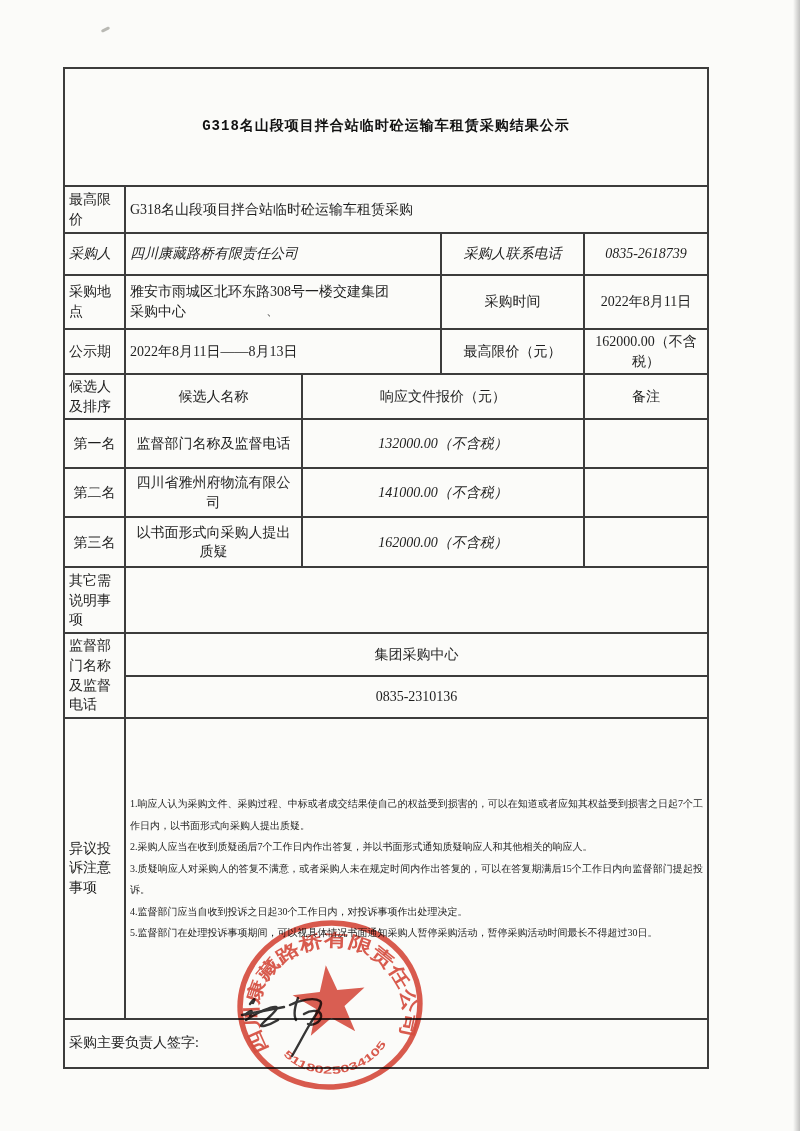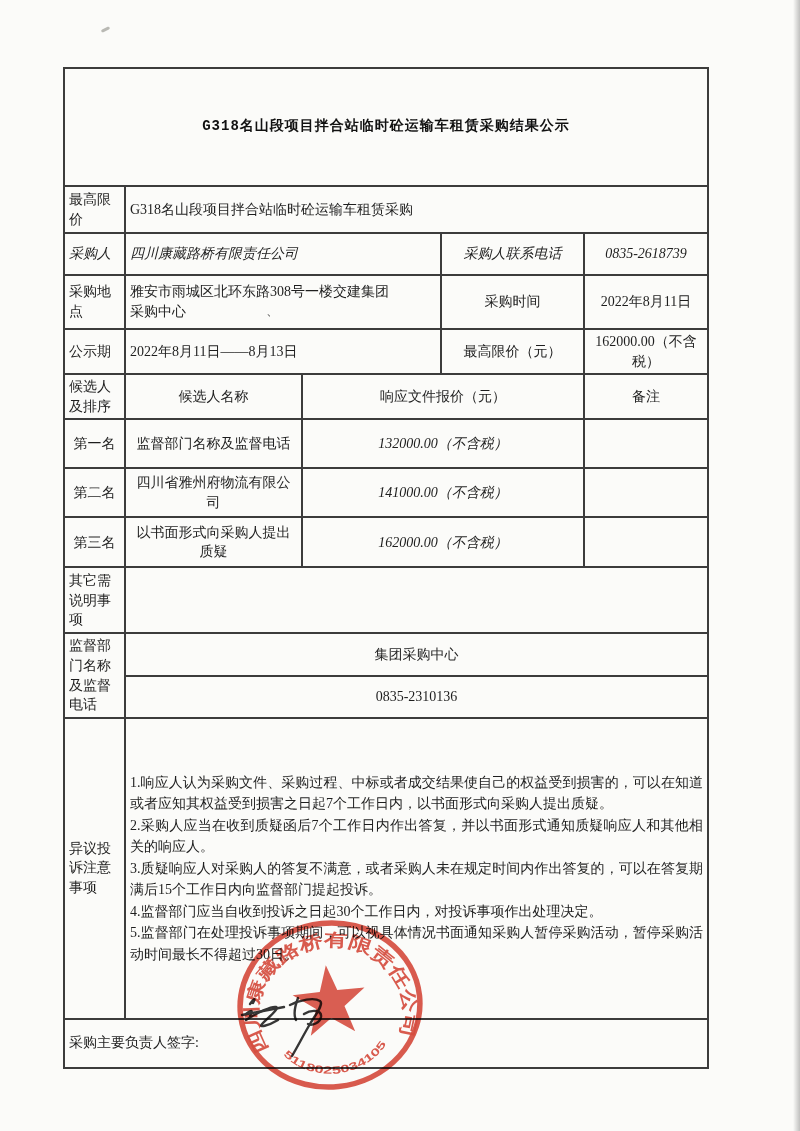--- a/index.html
+++ b/index.html
@@ -51,21 +51,21 @@
   .r-sign td{height:43px;}
   td.lbl{padding-left:5px;}
   td.center{text-align:center;}
   td.val{padding-left:8px;}
   td.loc-val{position:relative;}
   .loc-text{padding-right:40px;}
   .stray-mark{position:absolute;left:140px;bottom:8px;font-size:13px;color:#444;}
   td.small-num{font-size:12px;text-align:center;padding:2px;}
   td.price{text-align:center;font-size:13.5px;font-style:italic;}
   td.obj-cell{padding:14px 10px 10px 8px;}
-  .obj-item{font-size:14px;line-height:21.5px;text-align:justify;}
+  .obj-item{font-size:10px;line-height:21.5px;text-align:justify;}
   td.sup-lbl{text-align:left;line-height:1.35;}
   .sign-label{padding-left:4px;font-size:15px;}
   .overlay{position:absolute;pointer-events:none;}
   #stamp{left:229px;top:906px;width:202px;height:198px;mix-blend-mode:multiply;opacity:.9;}
   #signature{left:233px;top:974px;width:120px;height:92px;mix-blend-mode:multiply;}
 </style>
 </head>
 <body>
 
 <div class="scan-speck"></div>

